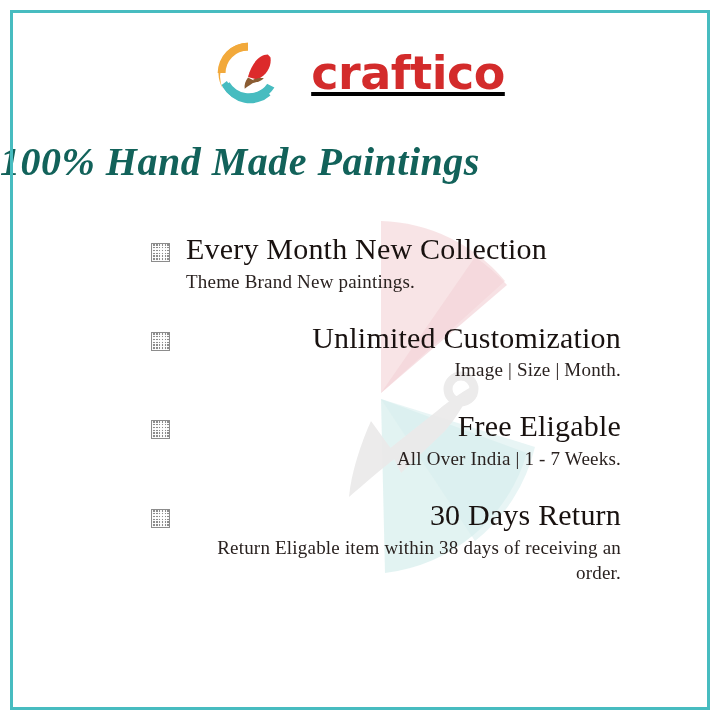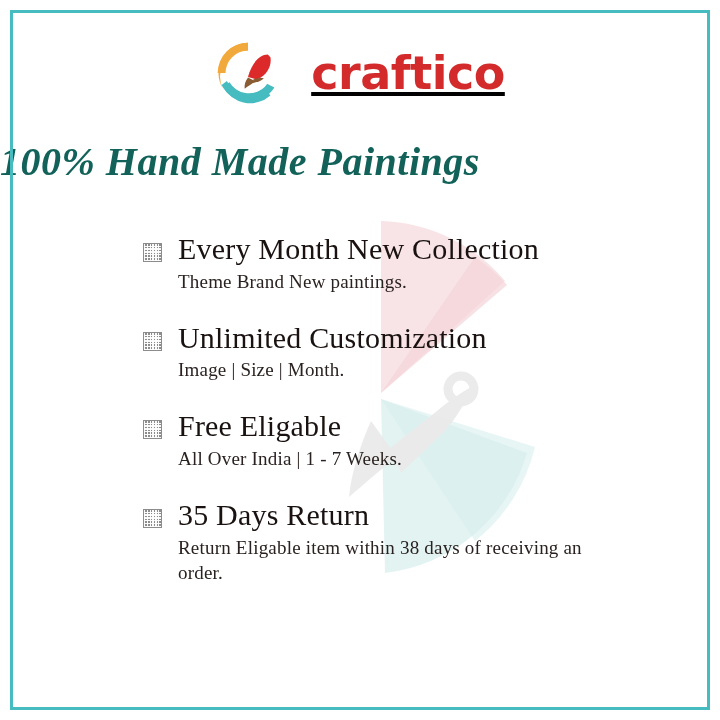--- a/index.html
+++ b/index.html
@@ -91,32 +91,32 @@
     letter-spacing: 0.5px;
     line-height: 1.15;
     z-index: 3;
     white-space: nowrap;
     margin-top: 6px;
   }
 
   
   .feature-list {
     position: absolute;
-    left: 143px;
+    left: 151px;
     top: 232px;
     width: 470px;
     z-index: 3;
   }
 
   .feature-item {
     display: flex;
     align-items: flex-start;
     gap: 16px;
   }
-  .feature-item + .feature-item { margin-top: 27px; }
+  .feature-item + .feature-item { margin-top: 27px; text-align: right; }
 
   .feature-bullet {
     flex: 0 0 auto;
     width: 19px;
     height: 19px;
     margin-top: 11px;
     
     background-color: #8c8c8c;
     background-image:
       repeating-linear-gradient(0deg,  rgba(255,255,255,.95) 0 1.4px, rgba(255,255,255,0) 1.4px 2.8px),
@@ -235,20 +235,20 @@
       <span class="feature-bullet"></span>
       <div class="feature-text">
         <div class="feature-title">Free Eligable</div>
         <div class="feature-sub">All Over India | 1 - 7 Weeks.</div>
       </div>
     </div>
 
     <div class="feature-item">
       <span class="feature-bullet"></span>
       <div class="feature-text">
-        <div class="feature-title">35 Days Return</div>
+        <div class="feature-title">30 Days Return</div>
         <div class="feature-sub">Return Eligable item within 38 days of receiving an order.</div>
       </div>
     </div>
 
   </div>
 
 </div>
 
 </body></html>

